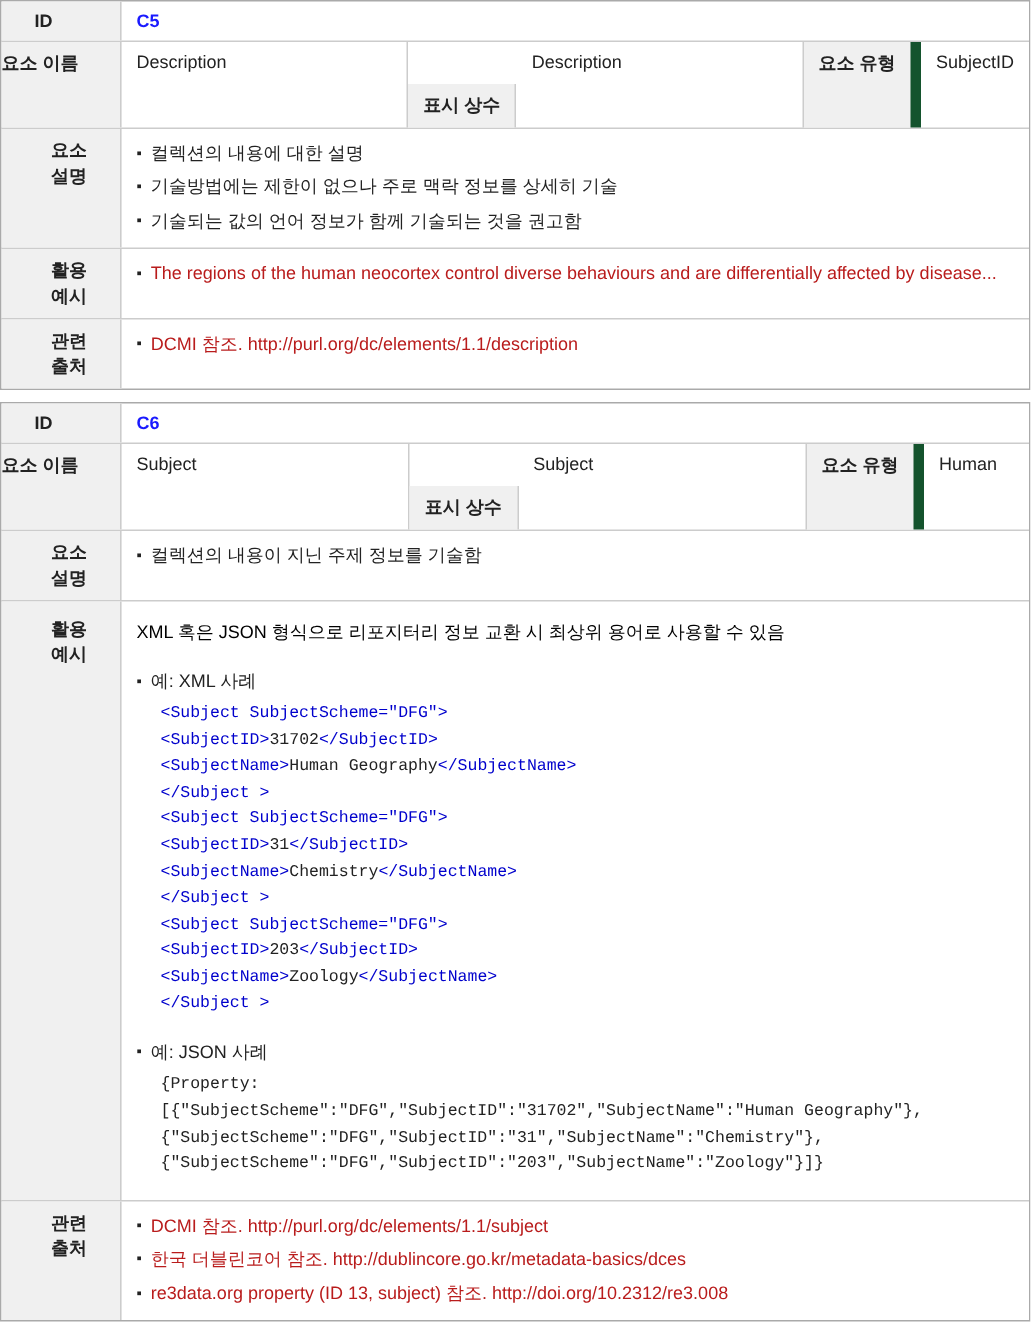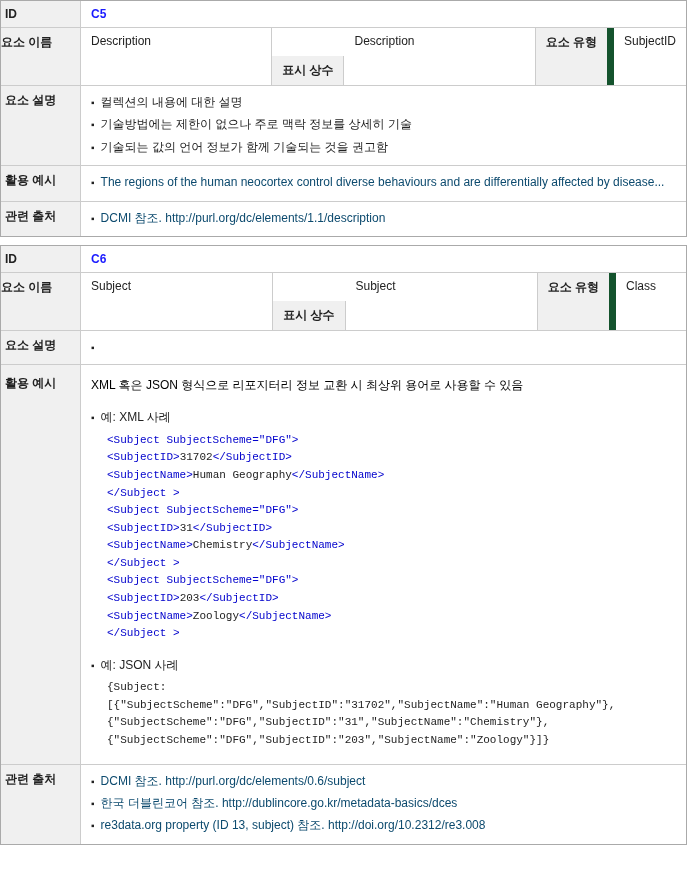--- a/index.html
+++ b/index.html
@@ -17,21 +17,21 @@
     .row {
       display: flex;
       border-bottom: 1px solid #ccc;
     }
     .row:last-child {
       border-bottom: none;
     }
     .cell-label {
       background: #f0f0f0;
       border-right: 1px solid #ccc;
-      padding: 6px 4px;
+      padding: 6px 22px;
       font-weight: bold;
       min-width: 80px;
       width: 80px;
       display: flex;
       align-items: flex-start;
       text-align: right;
     }
     .cell-value {
       padding: 6px 10px;
       flex: 1;
@@ -89,21 +89,21 @@
       display: flex;
       align-items: flex-start;
       margin-bottom: 2px;
     }
     .bullet {
       margin-right: 6px;
       font-size: 10px;
       margin-top: 2px;
     }
     .blue-text {
-      color: #0c4a6e;
+      color: #b91c1c;
     }
     .code-block {
       margin: 4px 0;
       line-height: 1.6;
     }
     .code-line {
       display: block;
       font-family: 'Courier New', monospace;
       font-size: 11px;
     }
@@ -178,28 +178,29 @@
     <div class="cell-label">ID</div>
     <div class="cell-id-value">C6</div>
   </div>
 
   <div class="row-header">
     <div class="header-name">요소 이름</div>
     <div class="header-val1">Subject</div>
     <div class="header-mid-label">표시 상수</div>
     <div class="header-val2">Subject</div>
     <div class="header-type-label">요소 유형</div>
-    <div class="header-type-val">Class</div>
+    <div class="header-type-val">Human</div>
   </div>
 
   <div class="row">
     <div class="cell-label">요소 설명</div>
     <div class="cell-value">
       <div class="bullet-item">
         <span class="bullet">▪</span>
+        <span>컬렉션의 내용이 지닌 주제 정보를 기술함</span>
       </div>
     </div>
   </div>
 
   <div class="row">
     <div class="cell-label" style="align-items:flex-start;padding-top:10px;">활용 예시</div>
     <div class="cell-value" style="padding: 10px;">
 
       <div style="margin-bottom: 12px; color: #000000;">XML 혹은 JSON 형식으로 리포지터리 정보 교환 시 최상위 용어로 사용할 수 있음</div>
 
@@ -223,35 +224,35 @@
           <span class="code-line"><span class="code-blue">&lt;/Subject &gt;</span></span>
         </div>
       </div>
 
       <div style="margin-top: 12px;">
         <div class="bullet-item">
           <span class="bullet">▪</span>
           <span>예: JSON 사례</span>
         </div>
         <div class="code-block" style="margin-left: 16px;">
-          <span class="code-line">{Subject:</span>
+          <span class="code-line">{Property:</span>
           <span class="code-line">[{"SubjectScheme":"DFG","SubjectID":"31702","SubjectName":"Human Geography"},</span>
           <span class="code-line">{"SubjectScheme":"DFG","SubjectID":"31","SubjectName":"Chemistry"},</span>
           <span class="code-line">{"SubjectScheme":"DFG","SubjectID":"203","SubjectName":"Zoology"}]}</span>
         </div>
       </div>
     </div>
   </div>
 
   <div class="row">
     <div class="cell-label">관련 출처</div>
     <div class="cell-value">
       <div class="bullet-item">
         <span class="bullet">▪</span>
-        <span class="blue-text">DCMI 참조. http://purl.org/dc/elements/0.6/subject</span>
+        <span class="blue-text">DCMI 참조. http://purl.org/dc/elements/1.1/subject</span>
       </div>
       <div class="bullet-item">
         <span class="bullet">▪</span>
         <span class="blue-text">한국 더블린코어 참조. http://dublincore.go.kr/metadata-basics/dces</span>
       </div>
       <div class="bullet-item">
         <span class="bullet">▪</span>
         <span class="blue-text">re3data.org property (ID 13, subject) 참조. http://doi.org/10.2312/re3.008</span>
       </div>
     </div>

